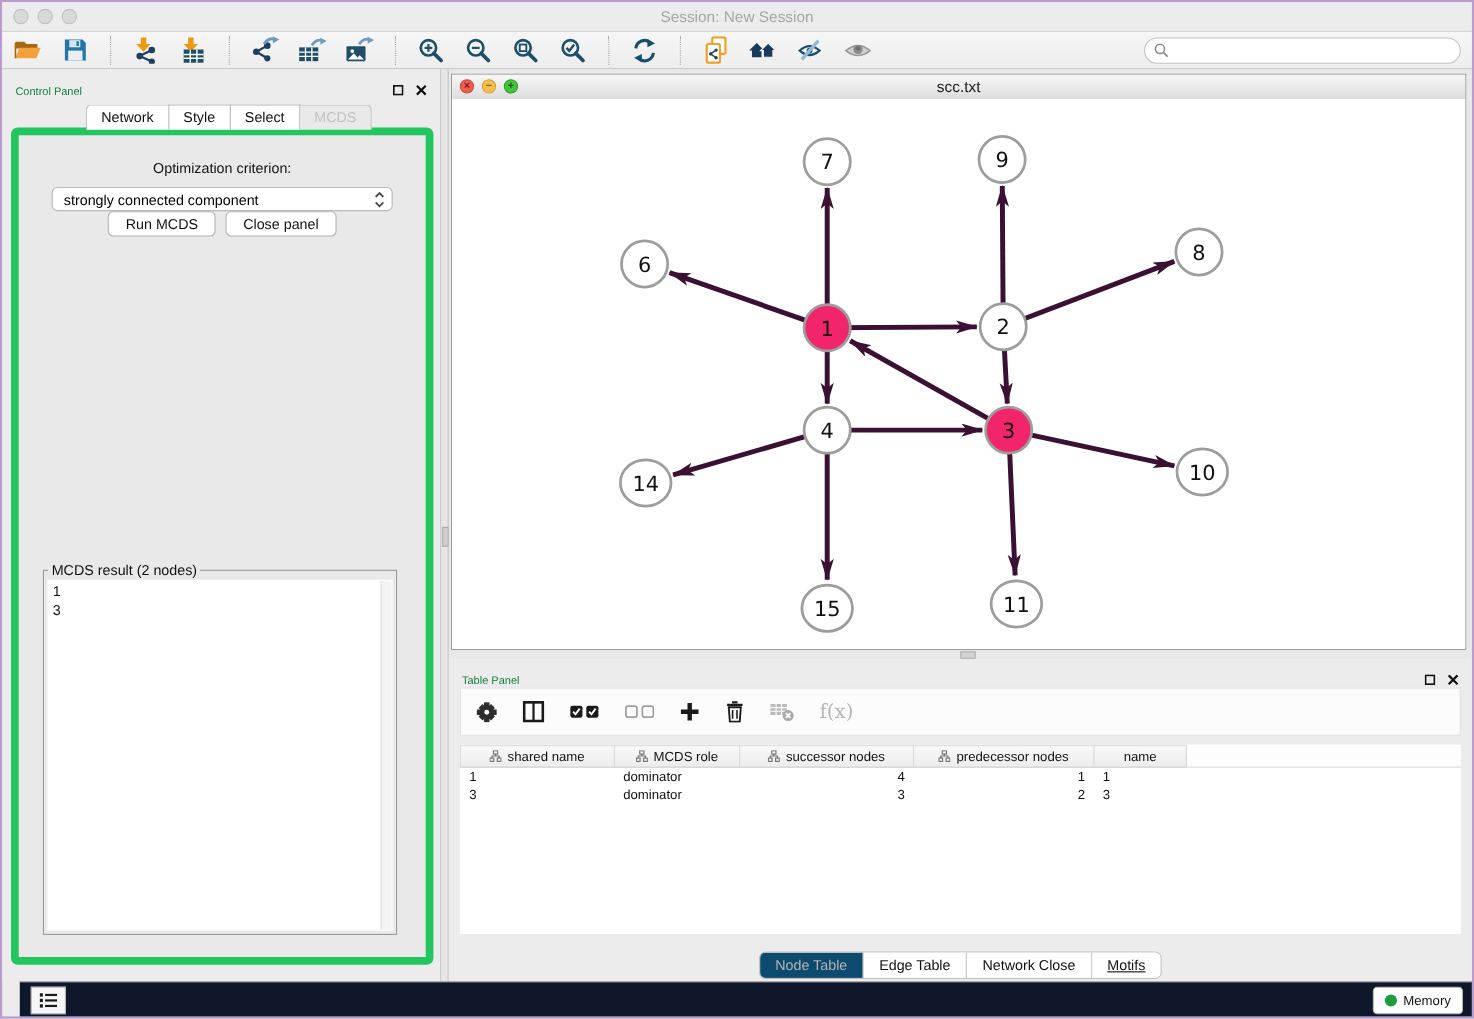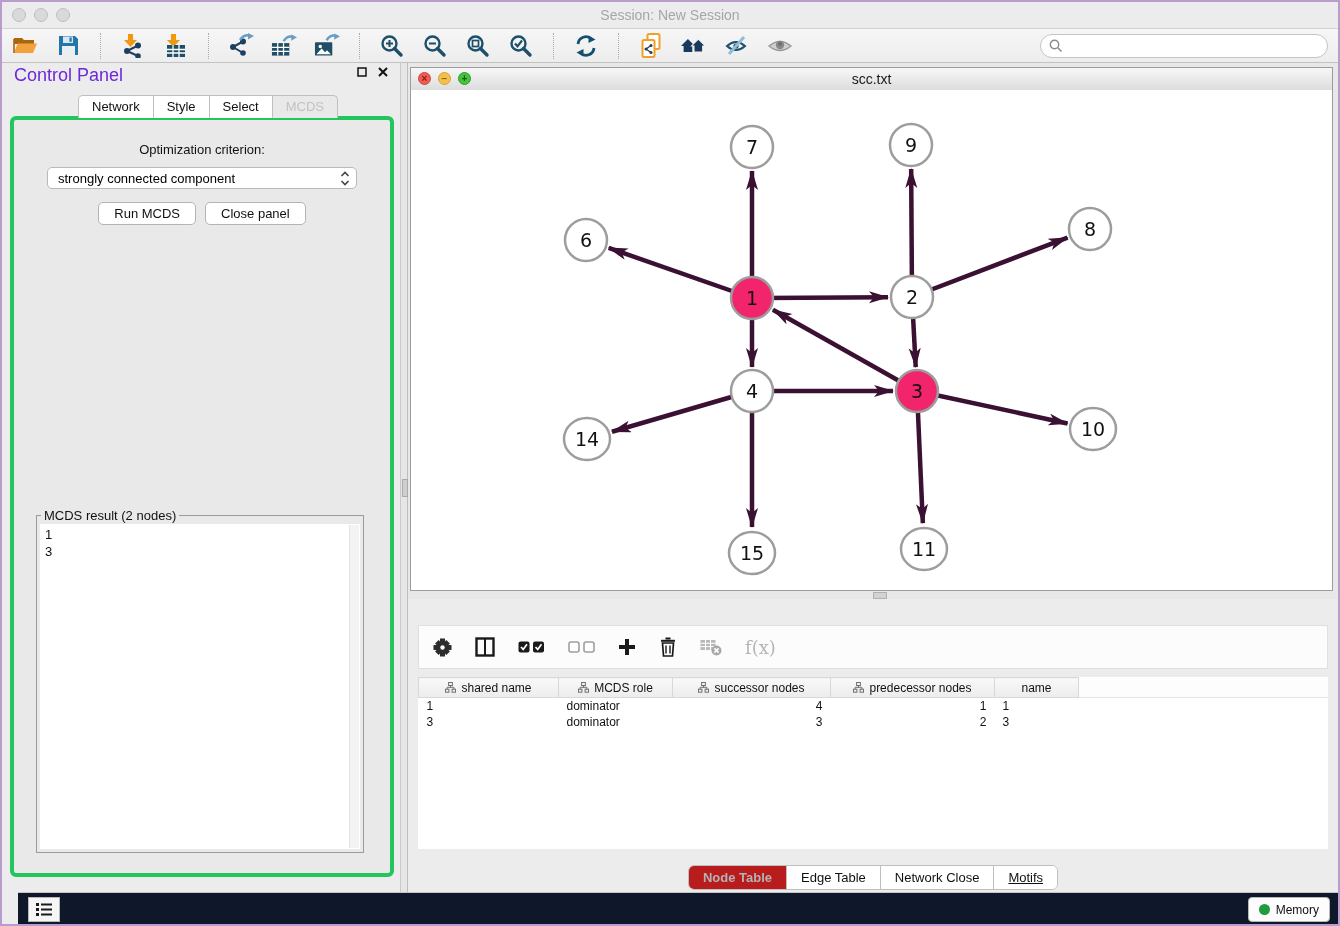--- a/index.html
+++ b/index.html
@@ -13,32 +13,32 @@
   
   .toolbar{position:absolute;top:27px;left:0;right:0;height:34px;background:linear-gradient(#f6f6f6,#ededed);border-bottom:1px solid #c2c2c2;display:flex;align-items:center;padding:0 10px;box-sizing:border-box;gap:17px;}
   .tbsep{width:0;height:26px;border-left:1px dotted #a9a9a9;margin:0 2px;}
   .tbico{width:26px;height:26px;display:flex;align-items:center;justify-content:center;}
   .searchbox{margin-left:auto;width:288px;height:24px;background:#fff;border:1px solid #c4c4c4;border-radius:12px;display:flex;align-items:center;padding:0 8px;box-sizing:border-box;gap:4px;}
   .searchbox input{border:none;outline:none;flex:1;font-size:13px;background:transparent;}
   
   .main{position:absolute;top:61px;left:0;right:0;bottom:31px;}
   
   .cpanel{position:absolute;top:0;left:0;width:398px;bottom:0;background:#ececec;}
-  .panel-head{height:24px;display:flex;align-items:flex-start;padding:2px 10px 0 12px;font-size:18px;color:#6d28d9;}
+  .panel-head{height:24px;display:flex;align-items:flex-end;padding:2px 10px 0 12px;font-size:10px;color:#15803d;}
   .panel-head .spacer{flex:1;}
   .winbtn{width:14px;height:14px;display:flex;align-items:center;justify-content:center;margin-left:7px;cursor:default;}
   .cp-tabs{position:absolute;top:32px;left:76px;display:flex;z-index:2;}
   .cp-tab{border:1px solid #bfbfbf;border-bottom:none;background:#fff;color:#111;font-size:13px;padding:3px 13px;margin-right:-1px;}
   .cp-tab:first-child{border-radius:5px 0 0 0;}
   .cp-tab.selected{background:#e9e9e9;color:#c2c2c2;border-radius:0 5px 0 0;border-bottom:1px solid #e9e9e9;}
-  .cp-body{position:absolute;top:53px;left:8px;right:6px;bottom:16px;border:4px solid #22c55e;border-radius:6px;background:#e9e9e9;}
+  .cp-body{position:absolute;top:53px;left:8px;right:6px;bottom:16px;border:7px solid #22c55e;border-radius:6px;background:#e9e9e9;}
   .opt-label{margin-top:22px;text-align:center;font-size:13px;color:#111;}
   .dropdown{margin:10px auto 0;width:310px;height:22px;background:#fff;border:1px solid #b9b9b9;border-radius:5px;display:flex;align-items:center;padding:0 6px 0 10px;box-sizing:border-box;font-size:13px;}
   .dropdown .dval{flex:1;}
-  .btnrow{margin-top:13px;display:flex;justify-content:center;gap:9px;}
+  .btnrow{display:flex;justify-content:center;gap:9px;}
   .pbtn{background:#fff;border:1px solid #b4b4b4;border-radius:5px;font-size:13px;padding:3px 15px;color:#111;}
   .mcds-box{position:absolute;left:6px;right:10px;top:372px;bottom:4px;border:1px solid #9a9a9a;margin:16px;padding:0;}
   .mcds-box legend{font-size:13px;padding:0 3px;margin-left:4px;color:#111;}
   .mcds-inner{position:absolute;inset:1px 3px 3px 3px;background:#fff;}
   .mcds-text{position:absolute;inset:0 12px 0 0;padding:2px 5px;font-size:13px;line-height:17px;white-space:pre;color:#111;}
   .mcds-scroll{position:absolute;top:1px;bottom:1px;right:1px;width:9px;background:#f3f3f3;border-left:1px solid #e2e2e2;}
   
   .vsplit{position:absolute;top:0;left:398px;width:8px;bottom:0;background:#e6e6e6;border-left:1px solid #c9c9c9;border-right:1px solid #bdbdbd;box-sizing:border-box;}
   .vsplit .handle{position:absolute;top:416px;left:1px;width:4px;height:16px;background:#cfcfcf;border:1px solid #ababab;}
   
@@ -63,21 +63,21 @@
   table.ntable{border-collapse:collapse;width:100%;table-layout:fixed;}
   .ntable th{height:19px;background:linear-gradient(#f9f9f9,#ececec);border:1px solid #d8d8d8;font-weight:normal;font-size:12px;color:#111;padding:0 4px;}
   .ntable th .thc{display:flex;align-items:center;justify-content:center;gap:5px;}
   .ntable th.filler{background:#fdfdfd;border:none;border-bottom:1px solid #e4e4e4;}
   .ntable td{height:16px;font-size:12px;color:#111;padding:0 8px;white-space:nowrap;overflow:hidden;}
   .al-l{text-align:left;} .al-r{text-align:right;}
   .btabs{position:absolute;left:0;right:0;top:266px;display:flex;justify-content:center;}
   .btab-group{display:flex;border:1px solid #bfbfbf;border-radius:6px;overflow:hidden;background:#fff;}
   .btab{padding:4px 14px;font-size:13px;color:#111;background:#fff;border-right:1px solid #bfbfbf;}
   .btab:last-child{border-right:none;text-decoration:underline;}
-  .btab.selected{background:#b91c1c;color:#b3b3b3;font-weight:bold;}
+  .btab.selected{background:#0c4a6e;color:#b3b3b3;}
   
   .statusbar{position:absolute;left:16px;right:0;bottom:0;height:31px;background:#0f172a;border-top:1px solid #c6c6c6;}
   .sbtn{position:absolute;left:10px;top:4px;width:30px;height:23px;background:#f6f6f6;border:1px solid #b8b8b8;display:flex;align-items:center;justify-content:center;}
   .membtn{position:absolute;right:8px;top:4px;height:23px;background:#fdfdfd;border:1px solid #b8b8b8;border-radius:4px;display:flex;align-items:center;gap:6px;padding:0 10px;font-size:12px;color:#111;}
   .memdot{width:11px;height:11px;border-radius:50%;background:#1f9c3d;}
   svg{display:block;}
 </style>
 </head>
 <body>
 
@@ -360,20 +360,34 @@
               </g>
           </svg>
         </div>
       </div>
 
       <div class="hsplit">
           <div class="handle"></div>
         </div>
 
       <div class="tpanel">
+        <div class="panel-head">
+          <span>Table Panel</span>
+          <span class="spacer"></span>
+          <span class="winbtn">
+              <svg width="10" height="10" viewBox="0 0 10 10">
+                <rect x="1" y="1" width="8" height="8" fill="none" stroke="#111" stroke-width="1.5"></rect>
+              </svg>
+            </span>
+          <span class="winbtn">
+              <svg width="10" height="10" viewBox="0 0 10 10">
+                <path d="M1 1 L9 9 M9 1 L1 9" stroke="#111" stroke-width="2"></path>
+              </svg>
+            </span>
+        </div>
         <div class="ttoolbar">
           <span class="tico">
             <svg width="19" height="19" viewBox="0 0 19 19">
                 <g fill="#2d2d2d">
                   <rect x="7" y="0.5" width="5" height="18"></rect>
                   <rect x="0.5" y="7" width="18" height="5"></rect>
                   <g transform="rotate(45 9.5 9.5)">
                     <rect x="7" y="1.5" width="5" height="16"></rect>
                     <rect x="1.5" y="7" width="16" height="5"></rect>
                   </g>

